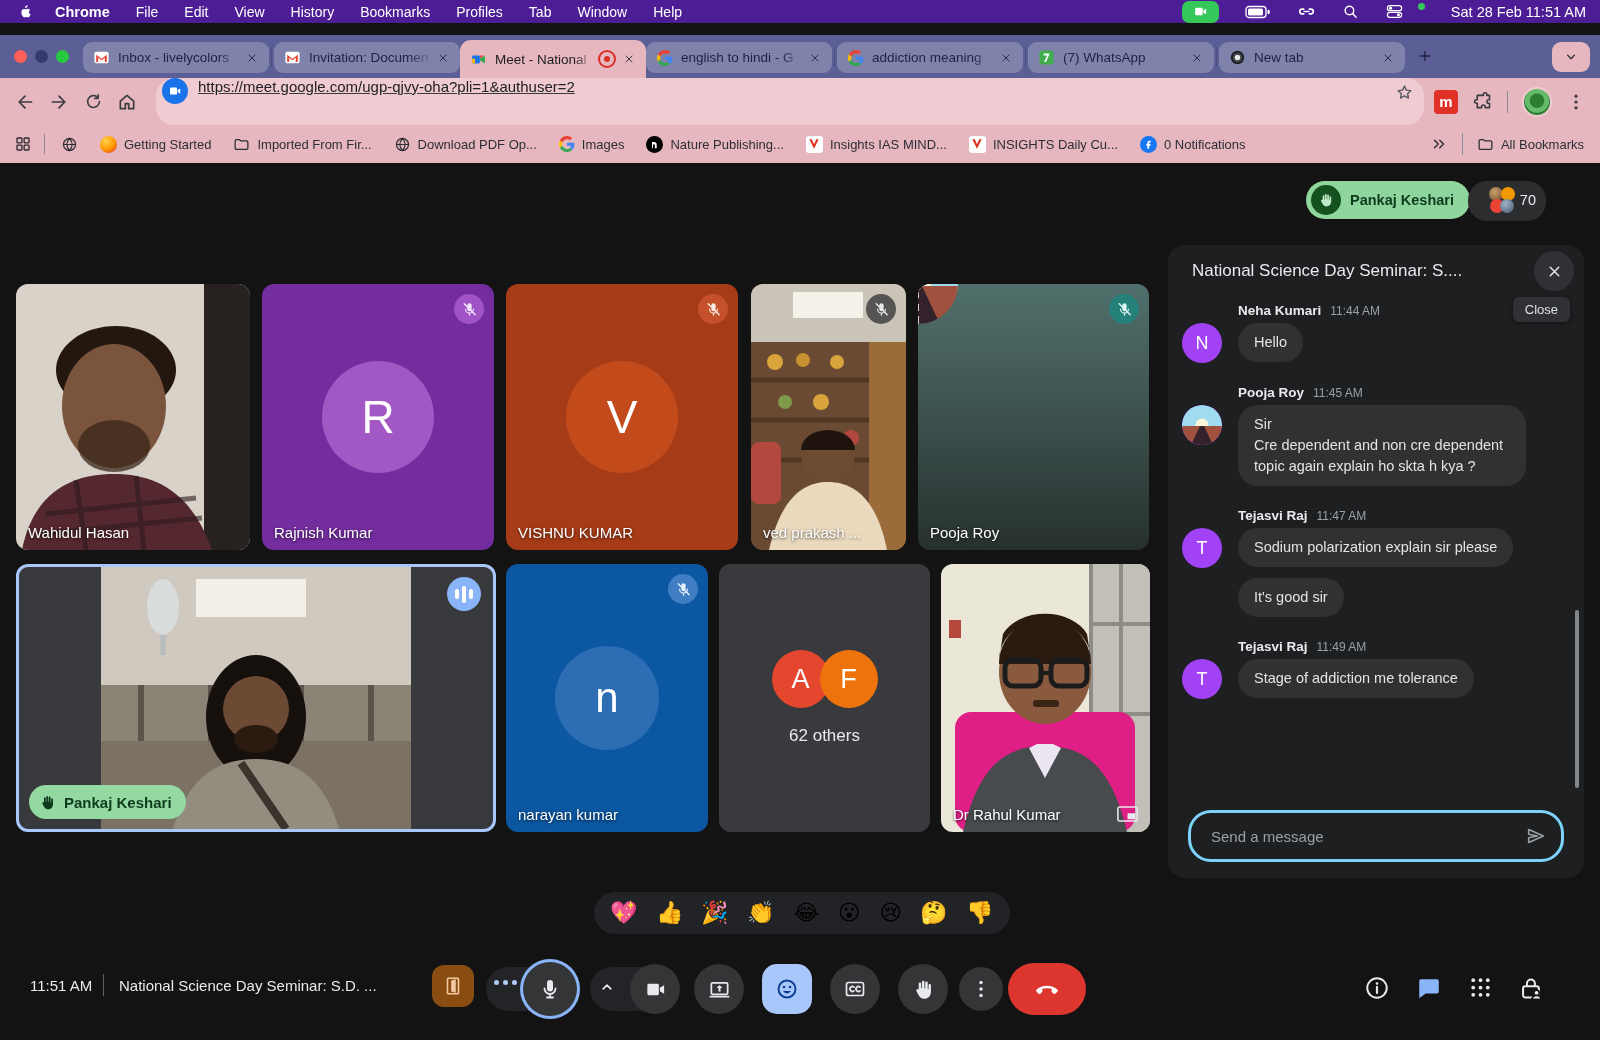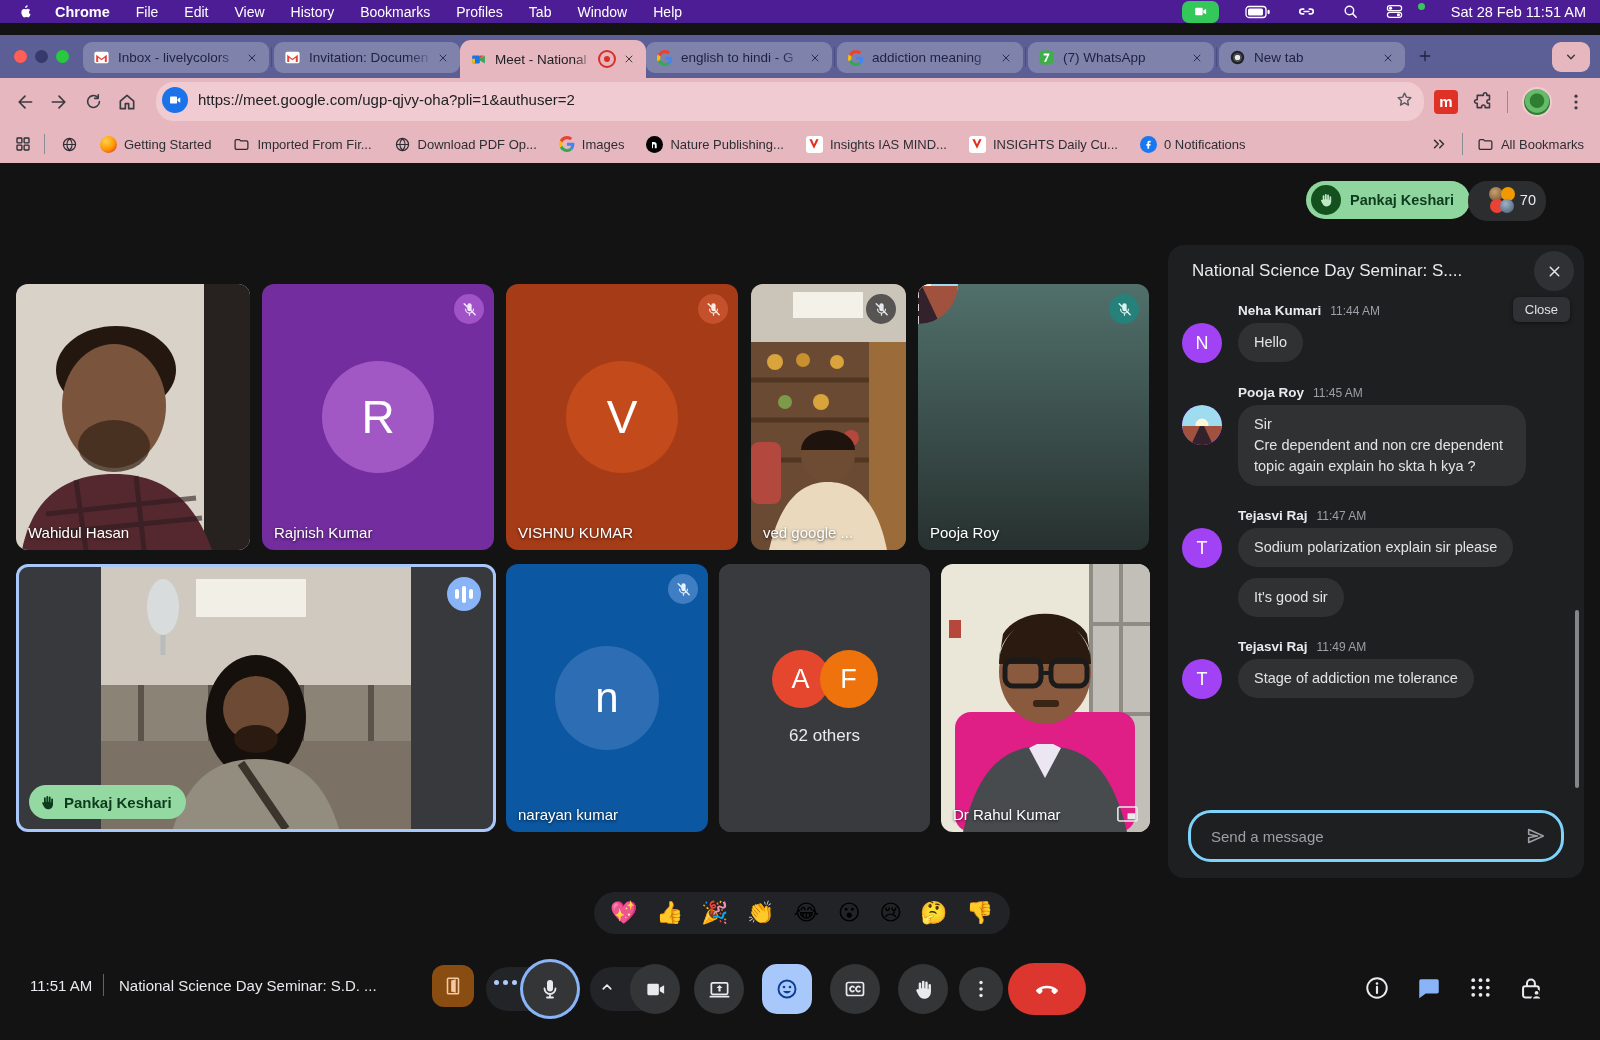--- a/index.html
+++ b/index.html
@@ -34,21 +34,21 @@
   .favicon{width:17px;height:17px;flex:none;display:flex;align-items:center;justify-content:center;}
   .rec-dot{width:14px;height:14px;border-radius:50%;border:2.5px solid #d93025;display:flex;align-items:center;justify-content:center;flex:none;margin-left:4px;}
   .rec-dot i{width:6px;height:6px;border-radius:50%;background:#d93025;}
   .newtab-btn{width:28px;height:28px;border-radius:50%;display:flex;align-items:center;justify-content:center;margin:0 0 8px 6px;flex:none;}
   .tab-overflow{margin-left:auto;margin-right:10px;margin-bottom:6px;width:38px;height:30px;border-radius:9px;background:#e7b7c0;
     display:flex;align-items:center;justify-content:center;flex:none;}
 
   
   .toolbar{position:absolute;left:0;top:78px;width:1600px;height:47px;background:#e7b7c0;display:flex;align-items:center;color:#3a3b40;}
   .nav-ic{width:34px;height:34px;display:flex;align-items:center;justify-content:center;border-radius:50%;flex:none;}
-  .urlbar{height:35px;background:#f0ccd2;border-radius:18px;flex:1;margin:0 10px 0 12px;display:flex;align-items:center;padding:0 6px 4px 6px;min-width:0;}
+  .urlbar{height:35px;background:#f0ccd2;border-radius:18px;flex:1;margin:0 10px 0 12px;display:flex;align-items:flex-start;padding:0 6px 12px 6px;min-width:0;text-decoration:underline;}
   .url-badge{width:26px;height:26px;border-radius:50%;background:#1a73e8;display:flex;align-items:center;justify-content:center;flex:none;}
   .url-text{margin-left:10px;font-size:15px;color:#202124;white-space:nowrap;overflow:hidden;flex:1;}
   .toolbar-right{display:flex;align-items:center;gap:14px;margin-right:14px;}
   .ext-mendeley{width:24px;height:24px;border-radius:4px;background:#e03127;color:#fff;font-weight:bold;font-size:15px;
     display:flex;align-items:center;justify-content:center;}
   .tb-sep{width:1px;height:22px;background:#8a8f96;}
   .avatar-profile{width:26px;height:26px;border-radius:50%;background:radial-gradient(circle at 50% 45%,#2e7d32 0 35%,#66bb6a 40% 60%,#2e7d32 65%);border:2px solid #f0ccd2;}
 
   .bookmarks{position:absolute;left:0;top:125px;width:1600px;height:38px;background:#e7b7c0;display:flex;align-items:center;
     color:#2d2e33;font-size:13px;}
@@ -689,21 +689,21 @@
         <rect x="0" y="158" width="30" height="62" rx="8" fill="#b3483f"></rect>
         <circle cx="77" cy="172" r="27" fill="#6e4b33"></circle>
         <path d="M50 166a27 20 0 0 1 54 0z" fill="#1f140d"></path>
         <path d="M18 266 C30 214 52 198 77 198 C104 198 126 216 136 266 Z" fill="#ead9bd"></path>
       </svg>
       <span class="micoff" style="background:rgba(40,42,45,.72)">
           <svg width="17" height="17" style="color:#e8eaed">
             <use href="#i-micoff"></use>
           </svg>
         </span>
-      <span class="tname">ved google ...</span>
+      <span class="tname">ved prakash ...</span>
     </div>
 
     <div class="tile" style="left:918px;top:121px;width:231px;height:266px;background:linear-gradient(180deg,#51706b,#27312f)">
       <svg class="tilesvg" style="left:50%;top:50%;width:80px;height:80px;transform:translate(-50%,-50%);position:absolute;inset:auto" viewBox="0 0 80 80">
         <clipPath id="pcirc">
             <circle cx="40" cy="40" r="40"></circle>
           </clipPath>
         <g clip-path="url(#pcirc)">
           <rect width="80" height="46" fill="#9fdcf0"></rect>
           <path d="M40 38 L6 2 H20 L40 34 L60 2 H74 Z" fill="#c6ecf7" opacity=".7"></path>

